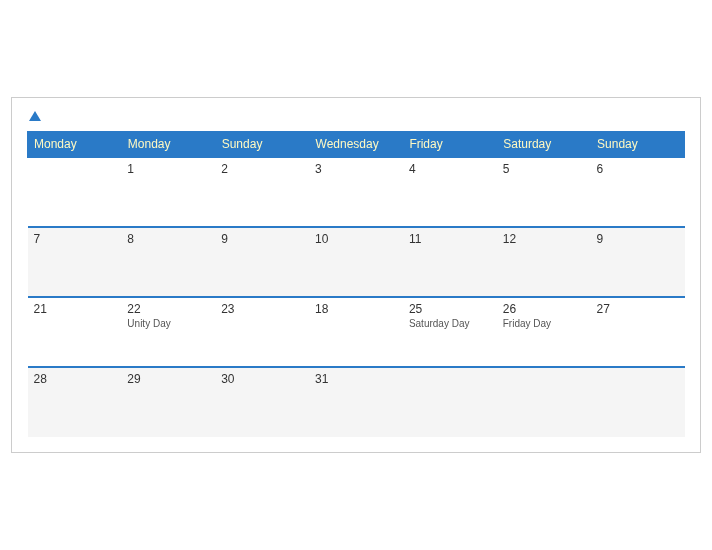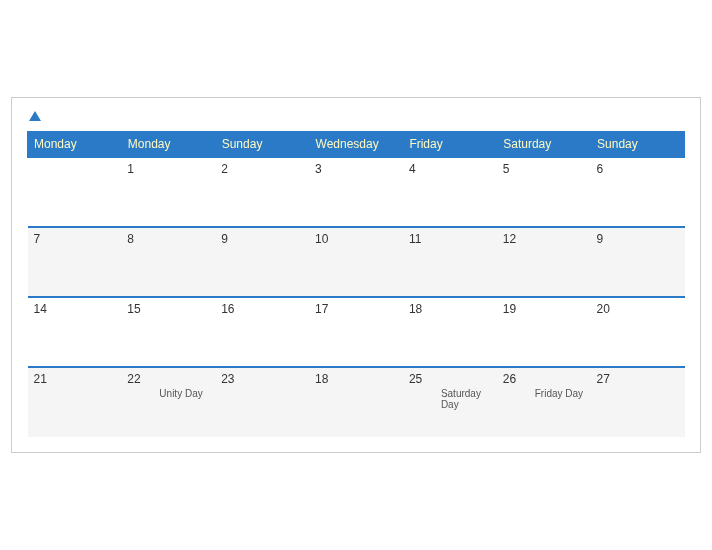--- a/index.html
+++ b/index.html
@@ -94,21 +94,20 @@
     .day-number {
       font-size: 12px;
       color: #333;
       display: block;
     }
     .holiday-label {
       font-size: 10px;
       color: #555;
       display: block;
       margin-top: 2px;
-      margin-left: 32px;
     }
   </style>
 </head>
 <body>
 
 <div class="calendar-container">
   <div class="calendar-header">
     <div class="logo">
       <span class="logo-general">
         <span></span><span class="logo-triangle"></span>
@@ -173,43 +172,20 @@
           </td>
           <td>
             <span class="day-number">12</span>
           </td>
           <td>
             <span class="day-number">9</span>
           </td>
         </tr>
         <tr>
           <td>
-            <span class="day-number">14</span>
-          </td>
-          <td>
-            <span class="day-number">15</span>
-          </td>
-          <td>
-            <span class="day-number">16</span>
-          </td>
-          <td>
-            <span class="day-number">17</span>
-          </td>
-          <td>
-            <span class="day-number">18</span>
-          </td>
-          <td>
-            <span class="day-number">19</span>
-          </td>
-          <td>
-            <span class="day-number">20</span>
-          </td>
-        </tr>
-        <tr>
-          <td>
             <span class="day-number">21</span>
           </td>
           <td>
             <span class="day-number">22</span>
             <span class="holiday-label">Unity Day</span>
           </td>
           <td>
             <span class="day-number">23</span>
           </td>
           <td>
@@ -219,16 +195,33 @@
             <span class="day-number">25</span>
             <span class="holiday-label">Saturday Day</span>
           </td>
           <td>
             <span class="day-number">26</span>
             <span class="holiday-label">Friday Day</span>
           </td>
           <td>
             <span class="day-number">27</span>
           </td>
+        </tr>
+        <tr>
+          <td>
+            <span class="day-number">28</span>
+          </td>
+          <td>
+            <span class="day-number">29</span>
+          </td>
+          <td>
+            <span class="day-number">30</span>
+          </td>
+          <td>
+            <span class="day-number">31</span>
+          </td>
+          <td></td>
+          <td></td>
+          <td></td>
         </tr>
       </tbody>
   </table>
 </div>
 
 </body></html>

